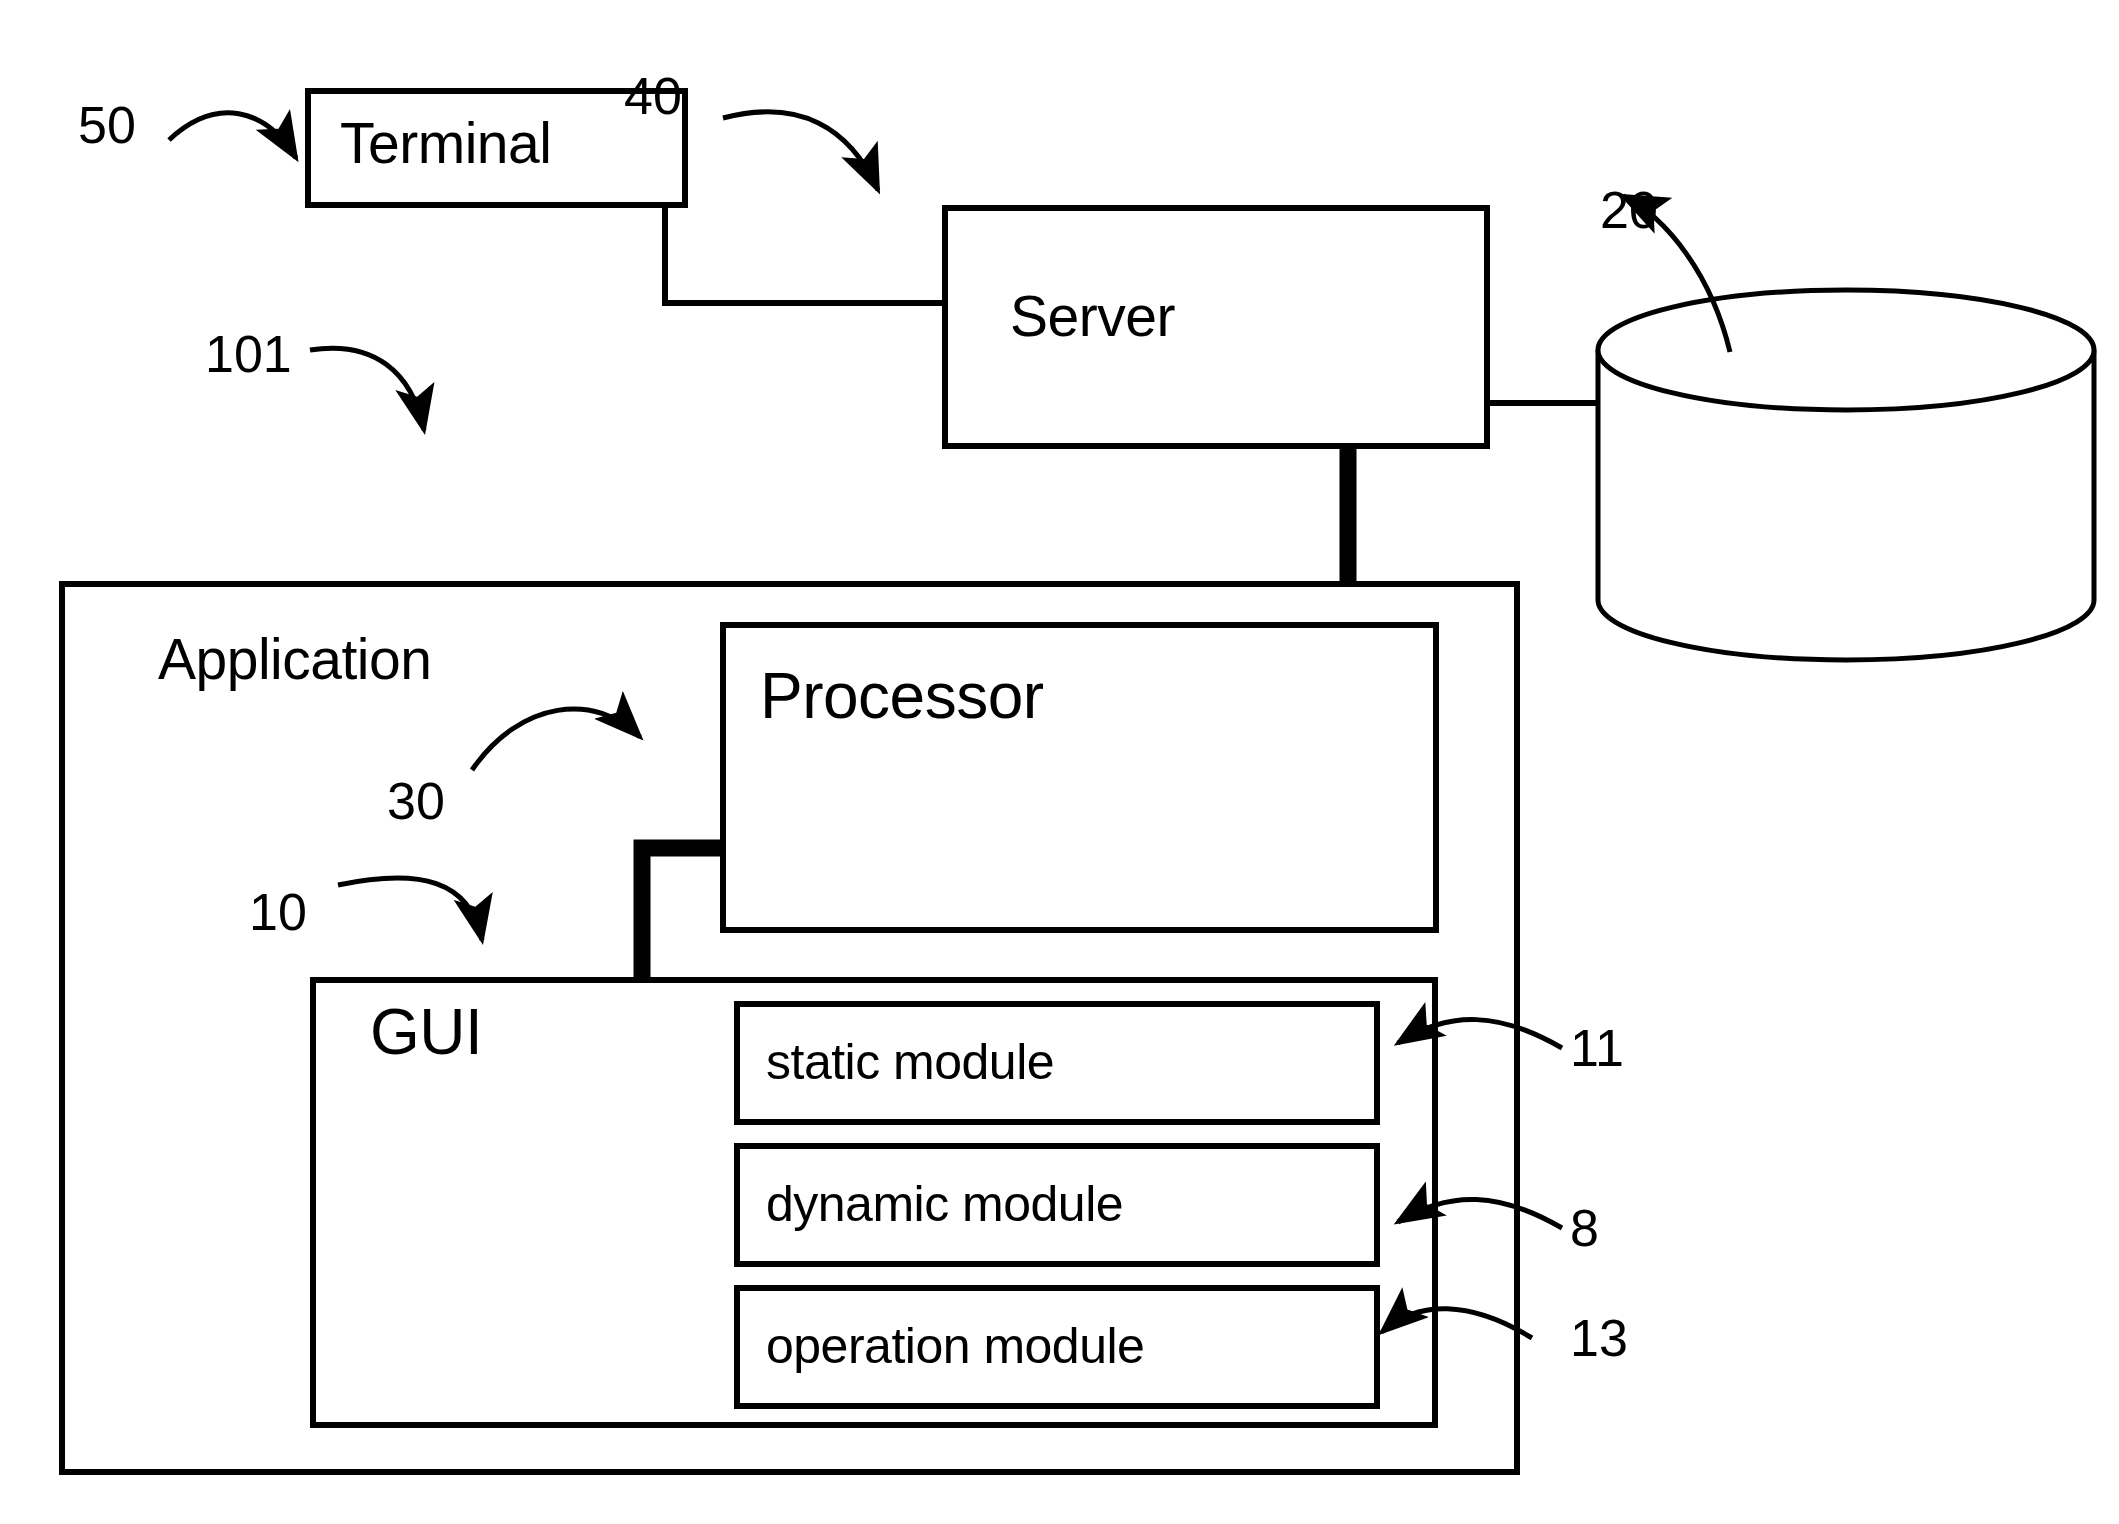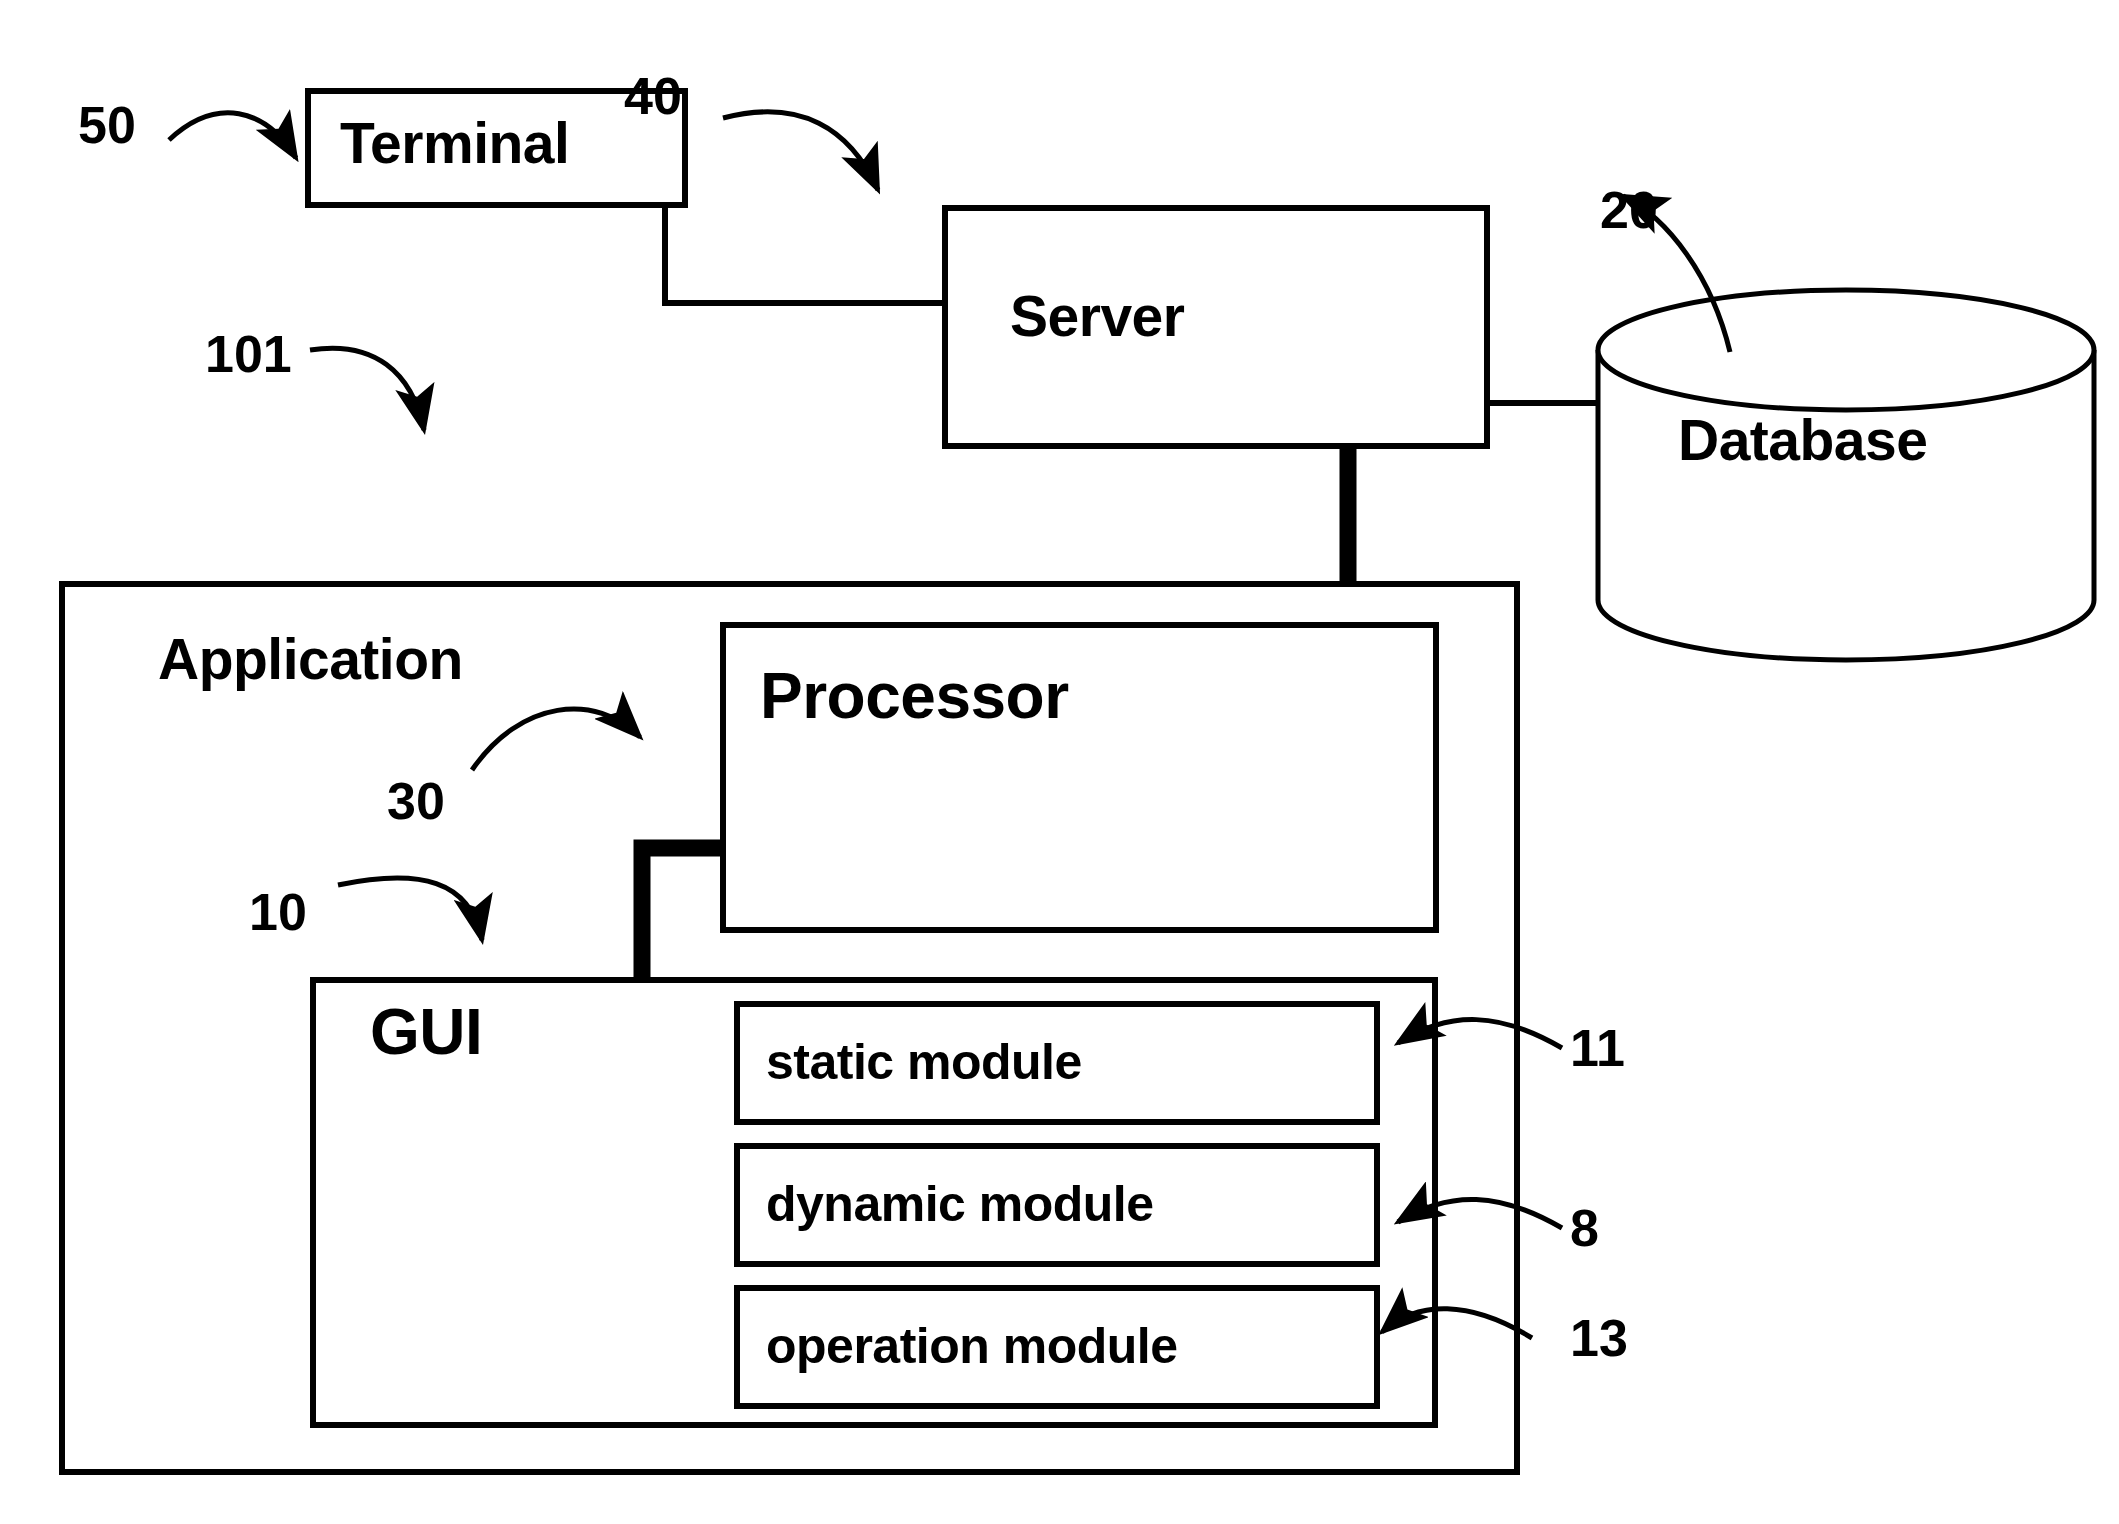--- a/index.html
+++ b/index.html
@@ -21,21 +21,21 @@
   #vector-layer {
     position: absolute;
     left: 0;
     top: 0;
     width: 2119px;
     height: 1524px;
   }
   .lbl {
     position: absolute;
     color: #000000;
-    font-weight: bold;
+    font-weight: normal;
     white-space: nowrap;
     line-height: 1;
   }
   .box-title {
     font-size: 57px;
     letter-spacing: -0.5px;
   }
   .box-title-sm {
     font-size: 64px;
     letter-spacing: -0.5px;
@@ -118,21 +118,20 @@
   <div class="lbl ref-num" style="left:78px;  top:99px;">50</div>
 
   <div class="lbl box-title" style="left:340px; top:115px;">Terminal</div>
 
   <div class="lbl ref-num" style="left:624px; top:70px;">40</div>
 
   <div class="lbl box-title" style="left:1010px; top:288px;">Server</div>
 
   <div class="lbl ref-num" style="left:1600px; top:184px;">20</div>
 
-  <div class="lbl box-title" style="left:1678px; top:412px;">Database</div>
 
   <div class="lbl ref-num" style="left:205px; top:328px;">101</div>
 
   <div class="lbl box-title" style="left:158px; top:631px;">Application</div>
 
   <div class="lbl ref-num" style="left:387px; top:775px;">30</div>
 
   <div class="lbl box-title-sm" style="left:760px; top:664px;">Processor</div>
 
   <div class="lbl ref-num" style="left:249px; top:886px;">10</div>

